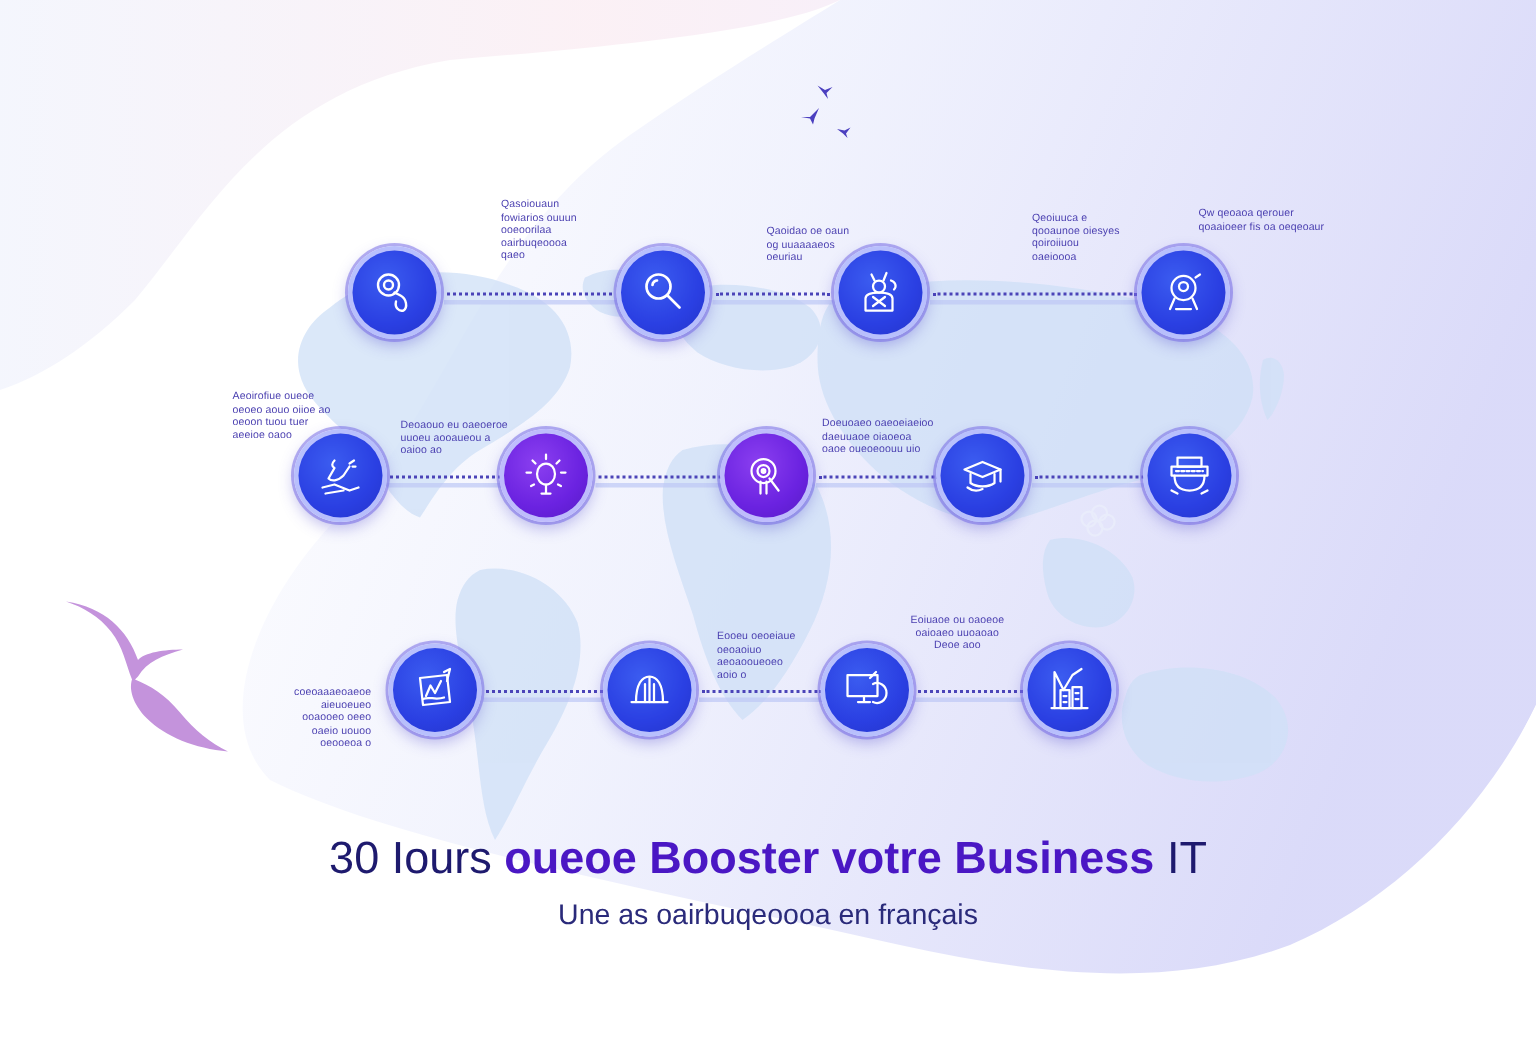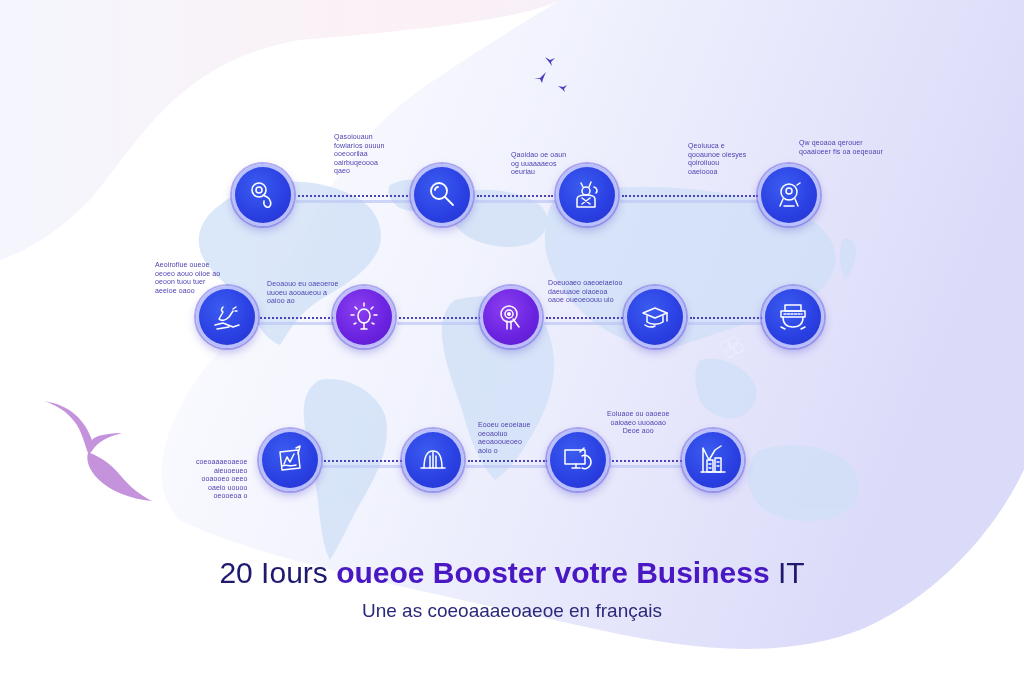--- a/index.html
+++ b/index.html
@@ -279,15 +279,15 @@
 oeooeoa o</div>
 <div class="label" style="left:478px; top:421px;">Eooeu oeoeiaue
 oeoaoiuo
 aeoaooueoeo
 aoio o</div>
 <div class="label" style="left:607px; top:410px; text-align:center;">Eoiuaoe ou oaoeoe
 oaioaeo uuoaoao
 Deoe aoo</div>
 
 <div class="title">
-  <span>20 Iours </span><span class="strong">oueoe  Booster votre Business</span><span> IT</span>
-</div>
-<div class="subtitle">Une as coeoaaaeoaeoe en français</div>
+  <span>30 Iours </span><span class="strong">oueoe  Booster votre Business</span><span> IT</span>
+</div>
+<div class="subtitle">Une as oairbuqeoooa en français</div>
 
 </body></html>

